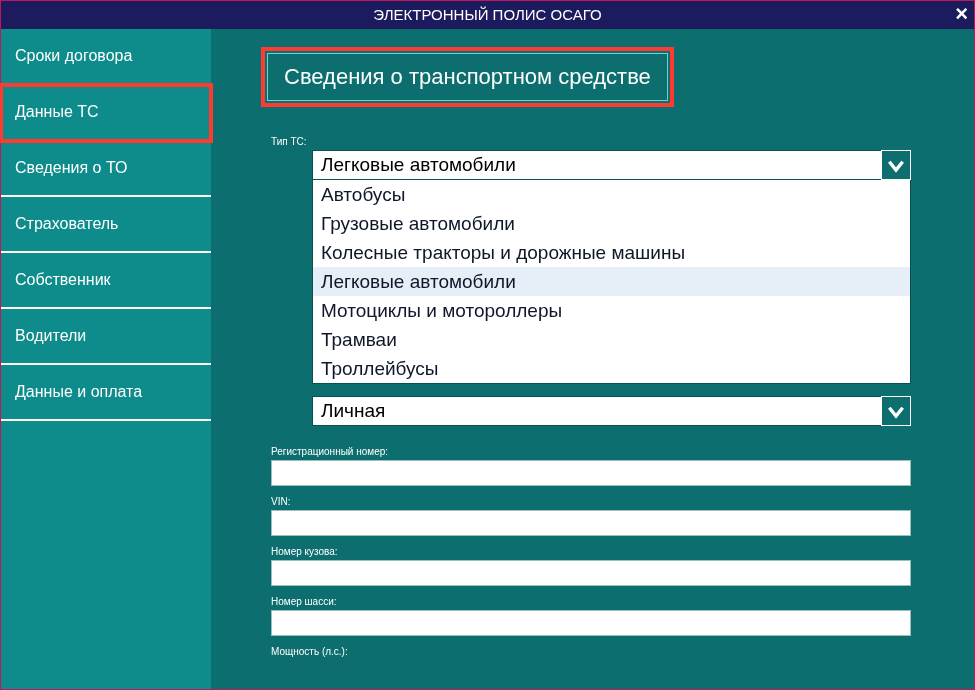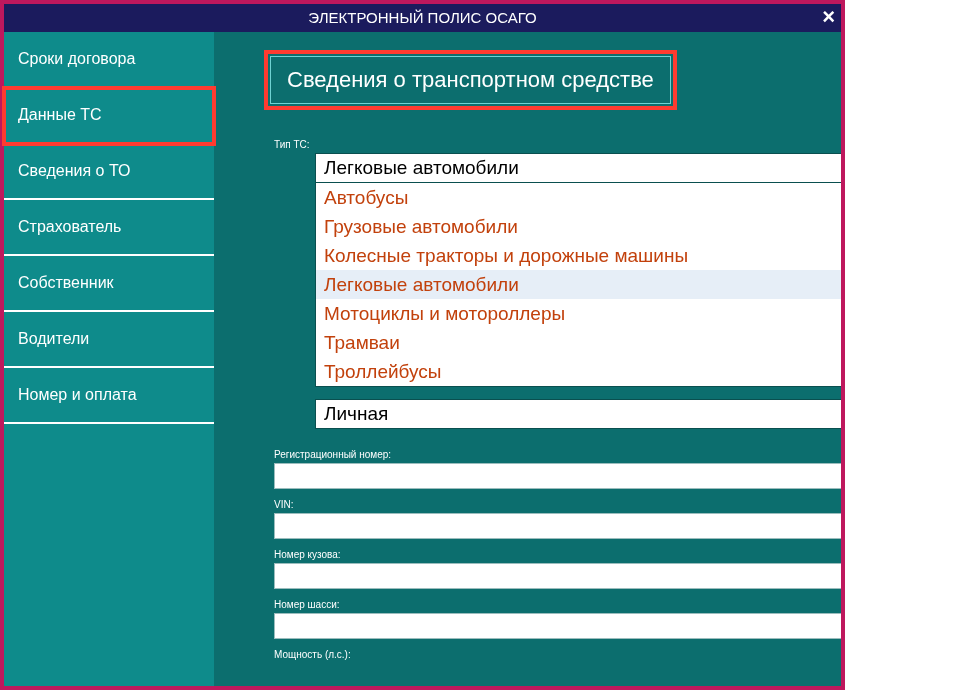--- a/index.html
+++ b/index.html
@@ -4,23 +4,23 @@
 <style>
   * { box-sizing: border-box; margin: 0; padding: 0; }
   body {
     font-family: Arial, Helvetica, sans-serif;
     background: #ffffff;
     width: 975px;
     height: 690px;
     overflow: hidden;
   }
   .window {
-    width: 845px;
+    width: 975px;
     height: 690px;
-    border: 4px solid #be185d;
+    border: 1px solid #be185d;
     background: #ffffff;
     position: relative;
   }
   .titlebar {
     background: #1b1b5d;
     color: #ffffff;
     height: 28px;
     line-height: 28px;
     text-align: center;
     font-size: 15px;
@@ -135,21 +135,21 @@
     background: #ffffff;
     border: 1px solid #0a4f4f;
     border-top: none;
     max-height: 230px;
   }
   .dropdown-item {
     height: 29px;
     line-height: 29px;
     padding-left: 8px;
     font-size: 19px;
-    color: #c2410c;
+    color: #0f172a;
     cursor: pointer;
   }
   .dropdown-item.hover {
     background: #e6eef7;
   }
   .input {
     width: 100%;
     height: 26px;
     background: #ffffff;
     border: 1px solid #9bbdbd;
@@ -184,21 +184,21 @@
       <div class="side-item">
         <span>Страхователь</span>
       </div>
       <div class="side-item">
         <span>Собственник</span>
       </div>
       <div class="side-item">
         <span>Водители</span>
       </div>
       <div class="side-item">
-        <span>Номер и оплата</span>
+        <span>Данные и оплата</span>
       </div>
       <div class="side-below"></div>
     </div>
 
     <div class="main">
 
       <div class="section-title-wrap">
         <div class="section-title">Сведения о транспортном средстве</div>
       </div>
 

